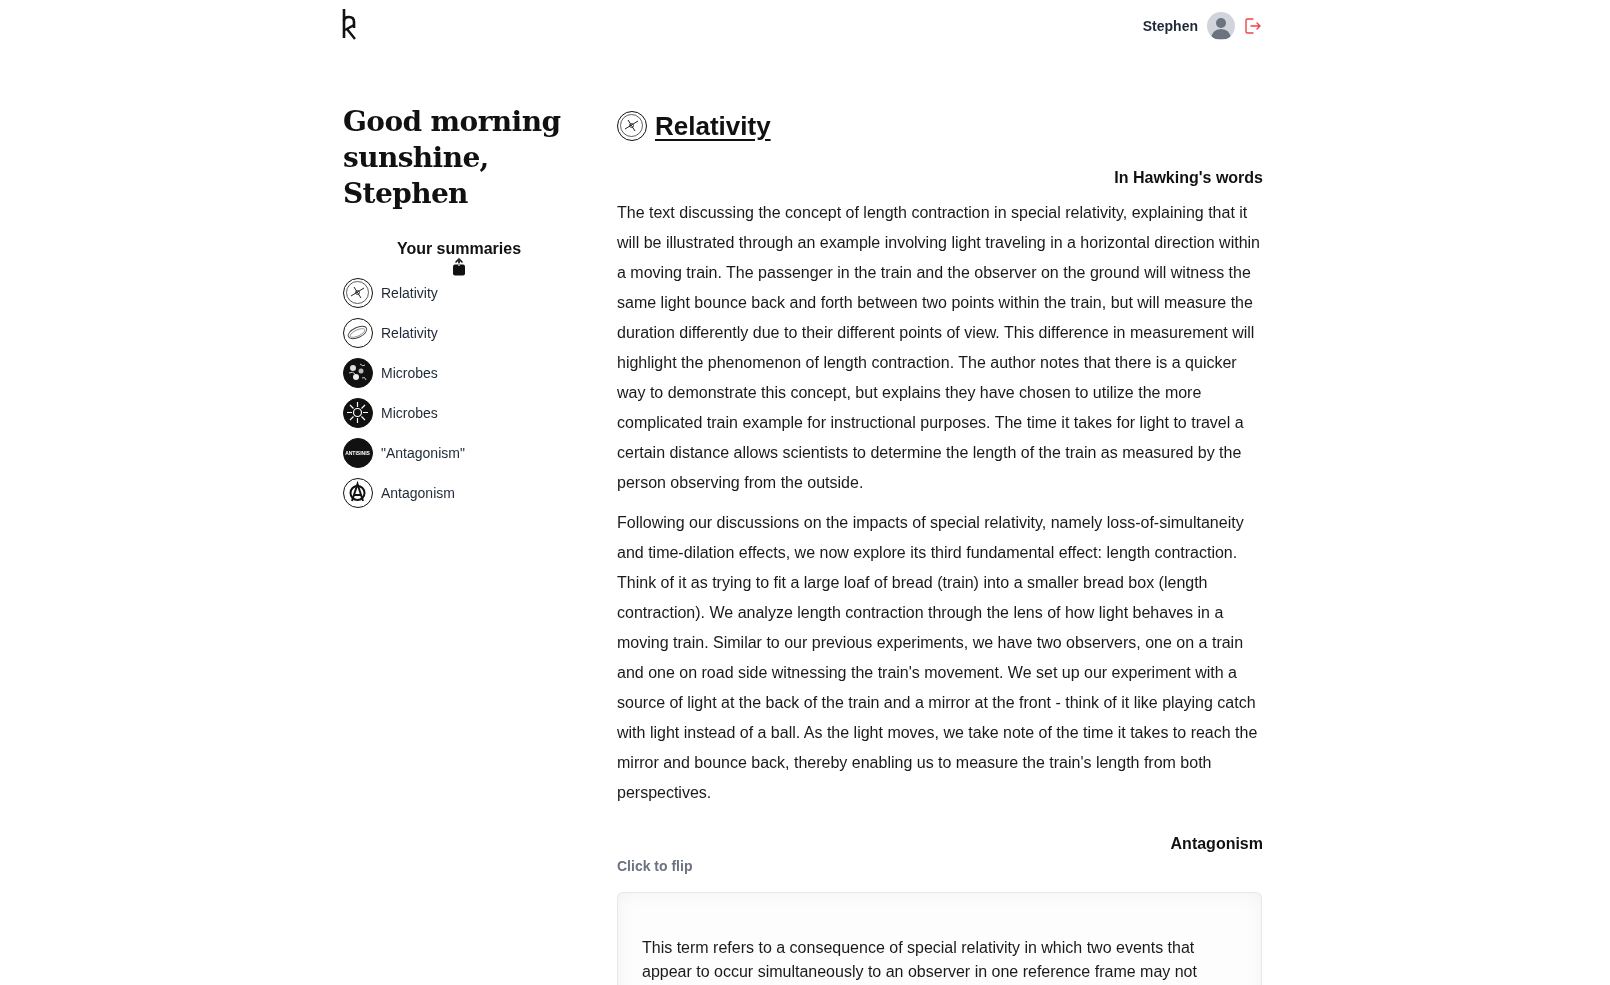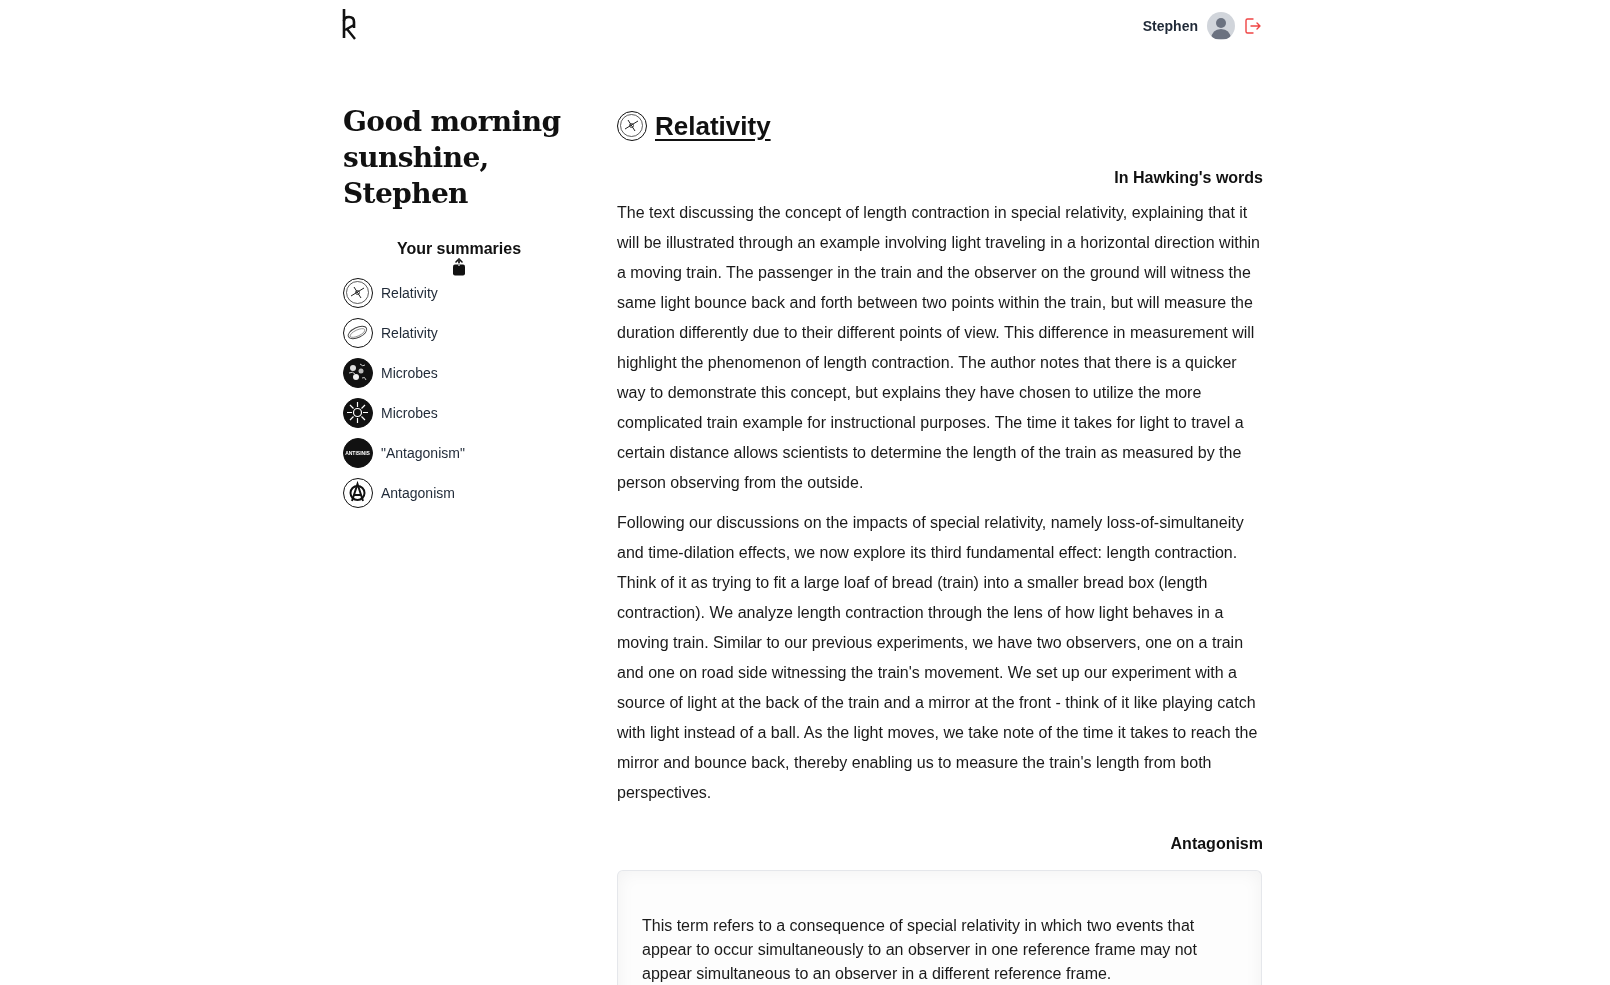--- a/index.html
+++ b/index.html
@@ -149,16 +149,17 @@
     </span>
     <h2 class="page-title">Relativity</h2>
   </div>
 
   <h3 class="section-head">In Hawking's words</h3>
   <p class="para">The text discussing the concept of length contraction in special relativity, explaining that it will be illustrated through an example involving light traveling in a horizontal direction within a moving train. The passenger in the train and the observer on the ground will witness the same light bounce back and forth between two points within the train, but will measure the duration differently due to their different points of view. This difference in measurement will highlight the phenomenon of length contraction. The author notes that there is a quicker way to demonstrate this concept, but explains they have chosen to utilize the more complicated train example for instructional purposes. The time it takes for light to travel a certain distance allows scientists to determine the length of the train as measured by the person observing from the outside.</p>
 
   <p class="para">Following our discussions on the impacts of special relativity, namely loss-of-simultaneity and time-dilation effects, we now explore its third fundamental effect: length contraction. Think of it as trying to fit a large loaf of bread (train) into a smaller bread box (length contraction). We analyze length contraction through the lens of how light behaves in a moving train. Similar to our previous experiments, we have two observers, one on a train and one on road side witnessing the train's movement. We set up our experiment with a source of light at the back of the train and a mirror at the front - think of it like playing catch with light instead of a ball. As the light moves, we take note of the time it takes to reach the mirror and bounce back, thereby enabling us to measure the train's length from both perspectives.</p>
 
   <h3 class="section-head" style="margin-top:26px">Antagonism</h3>
+  <div class="sub-head">Click to flip</div>
   <div class="flashcard">
     <p class="flashcard-text">This term refers to a consequence of special relativity in which two events that appear to occur simultaneously to an observer in one reference frame may not appear simultaneous to an observer in a different reference frame.</p>
   </div>
 </main>
 
 </body></html>

